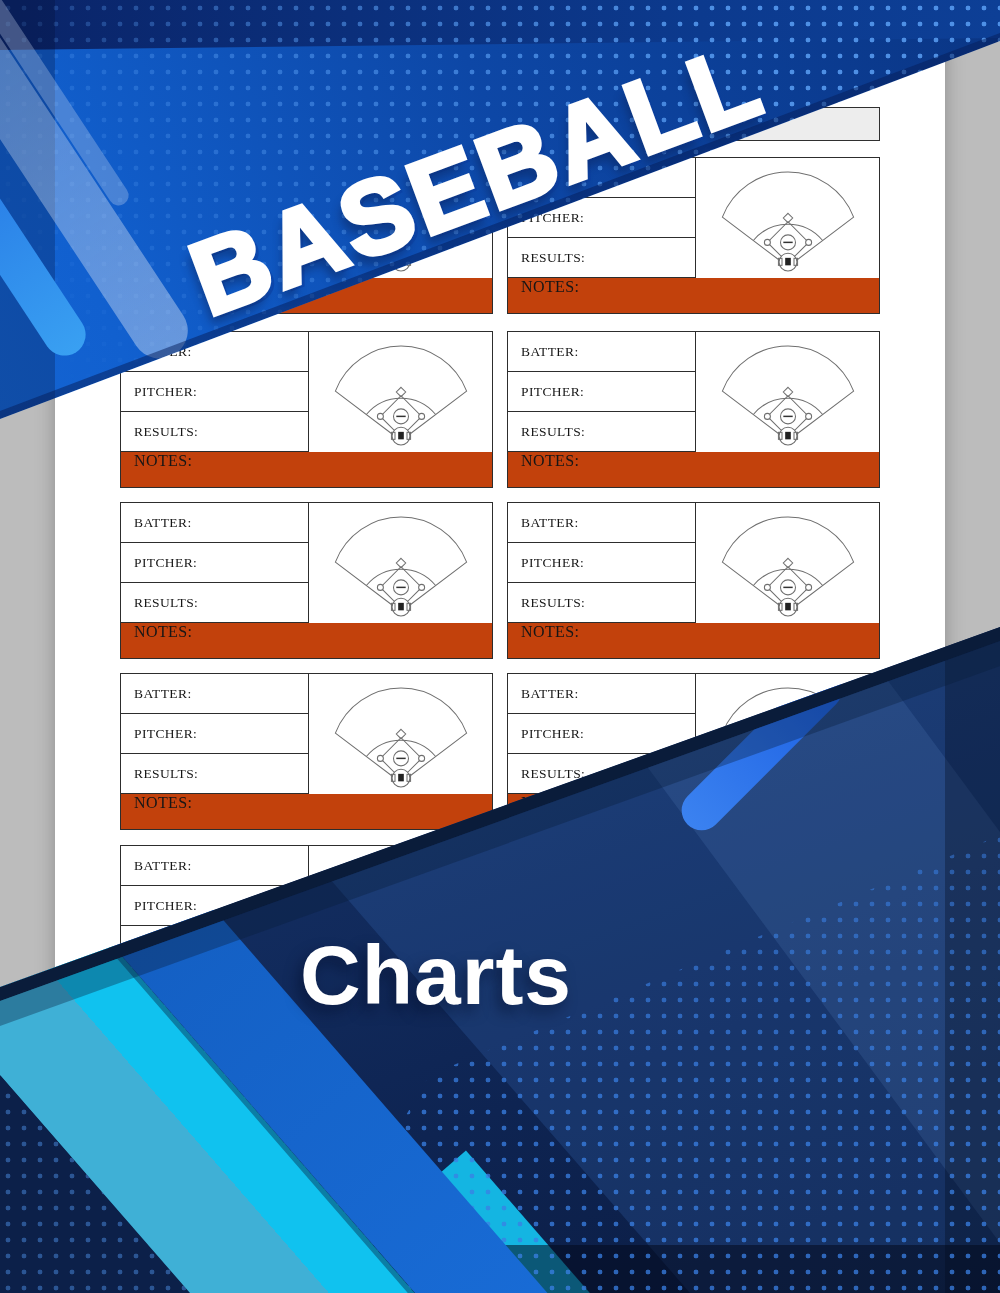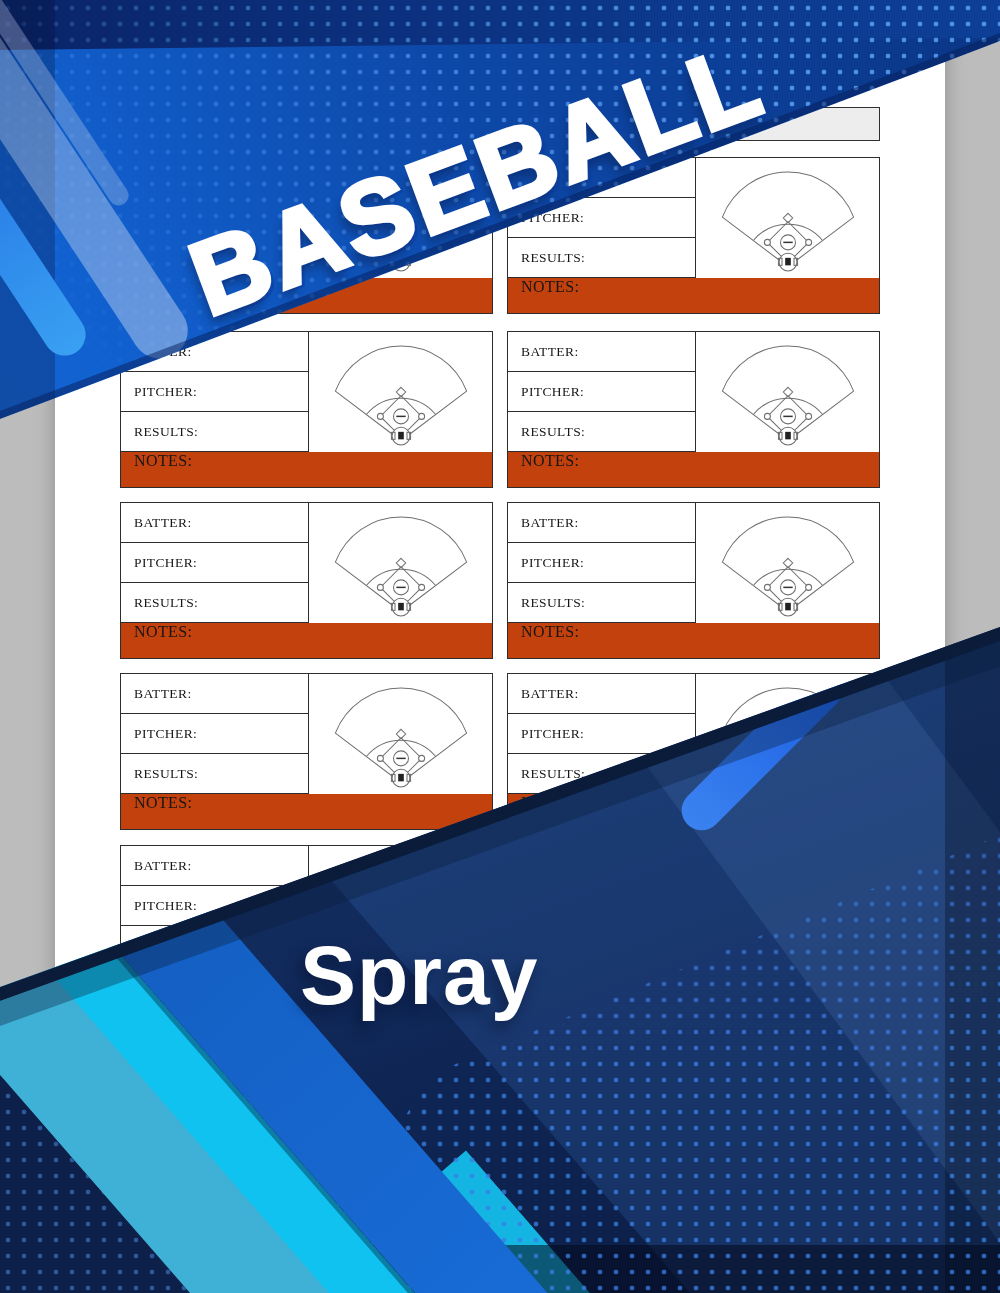--- a/index.html
+++ b/index.html
@@ -492,21 +492,21 @@
     <div class="bz-bottom-shade"></div>
     <div class="dots bz-dots-main"></div>
     <div class="stripe stripe-blue"></div>
     <div class="stripe stripe-cyan"></div>
     <div class="bz-corner"></div>
     <div class="dots bz-corner-dots"></div>
     <div class="stripe stripe-bright"></div>
     <div class="bz-edge"></div>
     <div class="bz-edge-soft"></div>
     <div class="book-title">
-      <div>Spray</div>
+      <div>Charts</div>
     </div>
   </div>
 
   <div class="banner">
     <div class="banner-bg"></div>
     <div class="navy-strip"></div>
     <div class="dots banner-dots"></div>
     <div class="banner-left-shade"></div>
     <div class="comet comet-thin"></div>
     <div class="comet comet-wide"></div>

